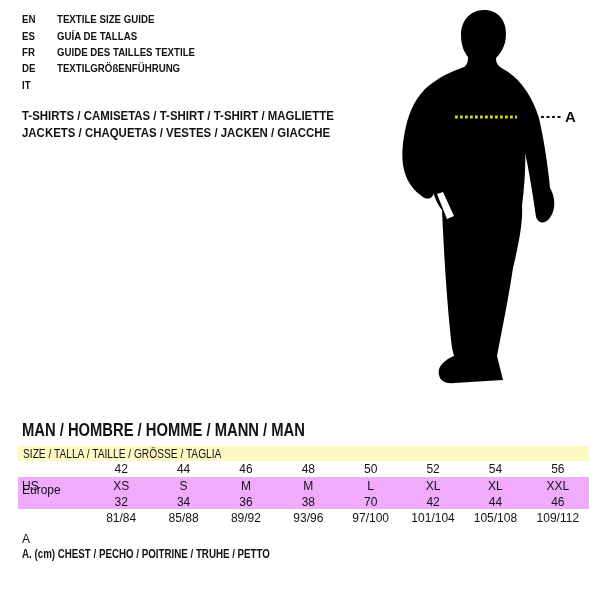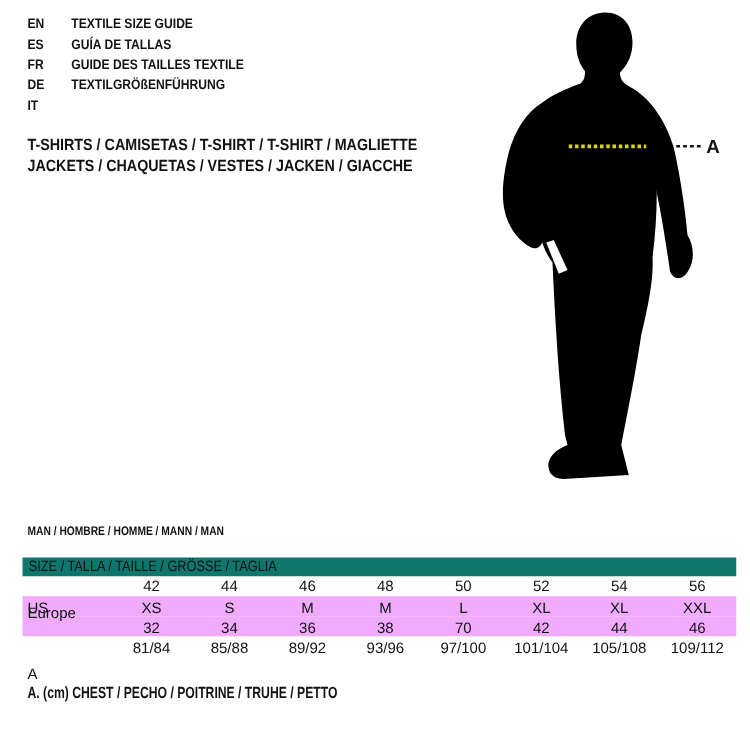--- a/index.html
+++ b/index.html
@@ -20,26 +20,26 @@
   .lang-row { display:flex; height:16.4px; align-items:center; font-weight:bold; font-size:11px; }
   .lang-code { width:35px; }
   .lang-code .cond, .lang-label .cond { transform:scaleX(0.88); }
 
   
   #cat-block { left:22px; top:108px; }
   .cat-line { height:17px; font-weight:bold; font-size:13px;text-decoration:underline; }
   .cat-line .cond { transform:scaleX(0.88); }
 
   
-  #section-title { left:22px; top:420px; font-weight:bold; font-size:10px; }
+  #section-title { left:22px; top:420px; font-weight:bold; font-size:18px; }
   #section-title .cond { transform:scaleX(0.82); }
 
   
   #size-table { left:18px; top:446px; width:571px; font-size:12px; }
-  .t-head { height:15px; background:#0f766e; display:flex; padding-left:5px; }
+  .t-head { height:15px; background:#fef9c3; display:flex; align-items:center; padding-left:5px; }
   .t-head .cond { transform:scaleX(0.85); }
   .t-row { display:flex; align-items:center; height:16px; }
   .t-row.shaded { background:#f0abfc;align-items:flex-end; }
   .t-row.last { height:18px; }
   .t-label { width:72px; padding-left:4px;margin-top:42px; }
   .t-cell { width:62.375px; text-align:center; }
 
   
   #footnote { left:22px; top:546px; font-weight:bold; font-size:13px; }
   #footnote .cond { transform:scaleX(0.75); }

